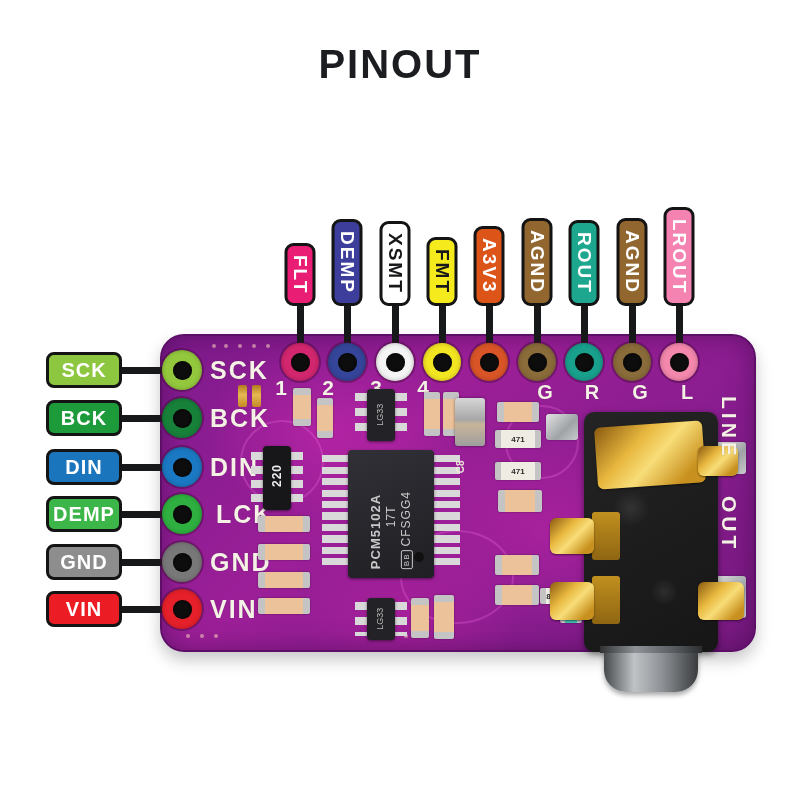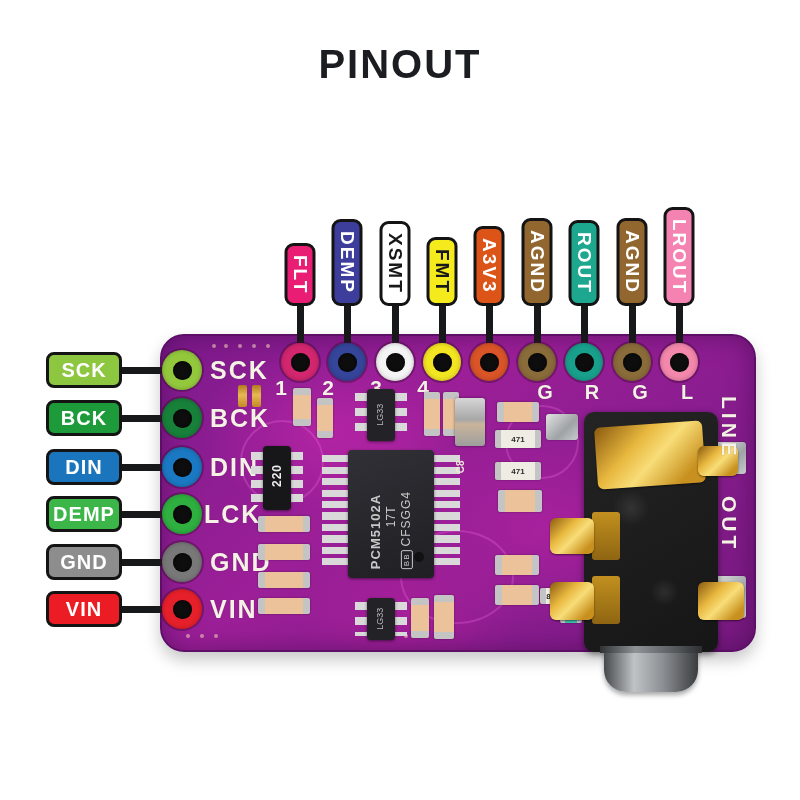--- a/index.html
+++ b/index.html
@@ -189,21 +189,21 @@
   <div class="llabel" style="top: 352px; background: rgb(141, 198, 63);">SCK</div>
   <div class="llabel" style="top: 400px; background: rgb(29, 155, 59);">BCK</div>
   <div class="llabel" style="top: 449px; background: rgb(27, 117, 188);">DIN</div>
   <div class="llabel" style="top: 496px; background: rgb(60, 181, 73);">DEMP</div>
   <div class="llabel" style="top: 544px; background: rgb(141, 141, 141);">GND</div>
   <div class="llabel" style="top: 591px; background: rgb(236, 28, 36);">VIN</div>
 
   <div class="silk silk-name" style="left:210px;top:356px;">SCK</div>
   <div class="silk silk-name" style="left:210px;top:404px;">BCK</div>
   <div class="silk silk-name" style="left:210px;top:453px;">DIN</div>
-  <div class="silk silk-name" style="left:204px;top:500px;text-align:right;">LCK</div>
+  <div class="silk silk-name" style="left:216px;top:500px;text-align:right;">LCK</div>
   <div class="silk silk-name" style="left:210px;top:548px;">GND</div>
   <div class="silk silk-name" style="left:210px;top:595px;">VIN</div>
 
   <div class="silk silk-num" style="left:272px;top:376px;">1</div>
   <div class="silk silk-num" style="left:319px;top:376px;">2</div>
   <div class="silk silk-num" style="left:367px;top:376px;">3</div>
   <div class="silk silk-num" style="left:414px;top:376px;">4</div>
   <div class="silk silk-letter" style="left:536px;top:381px;">G</div>
   <div class="silk silk-letter" style="left:583px;top:381px;">R</div>
   <div class="silk silk-letter" style="left:631px;top:381px;">G</div>

